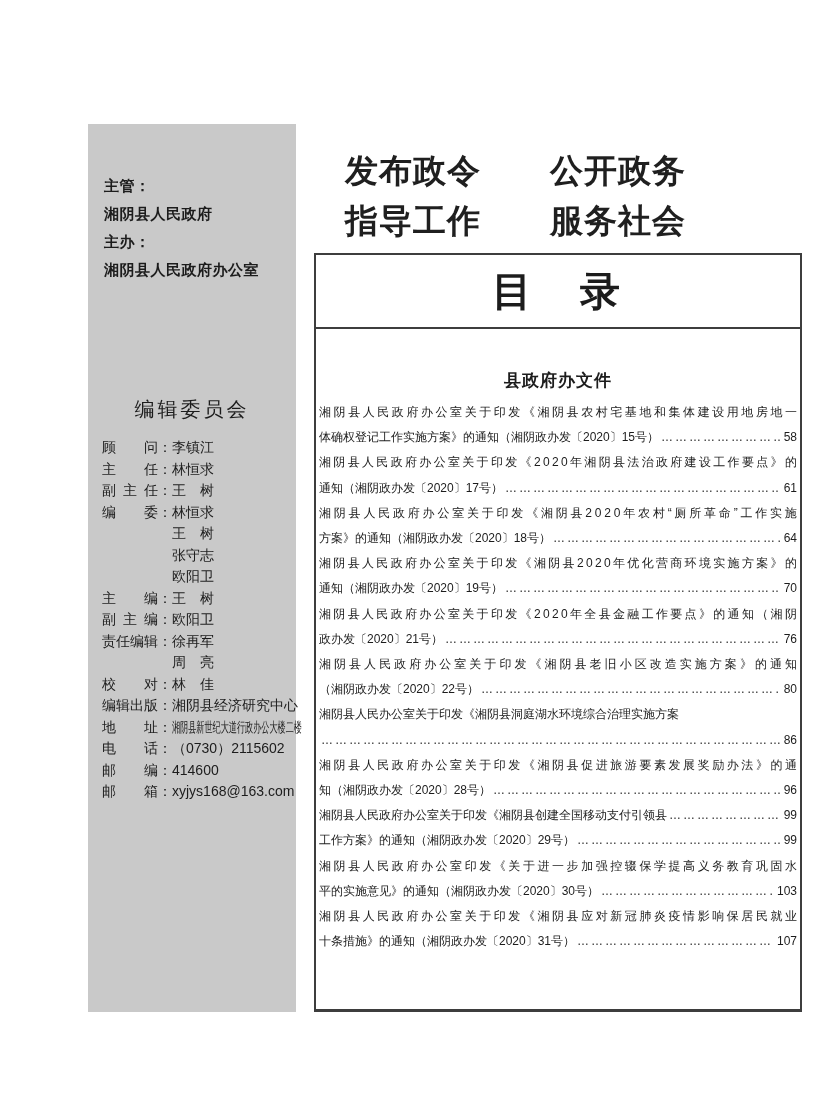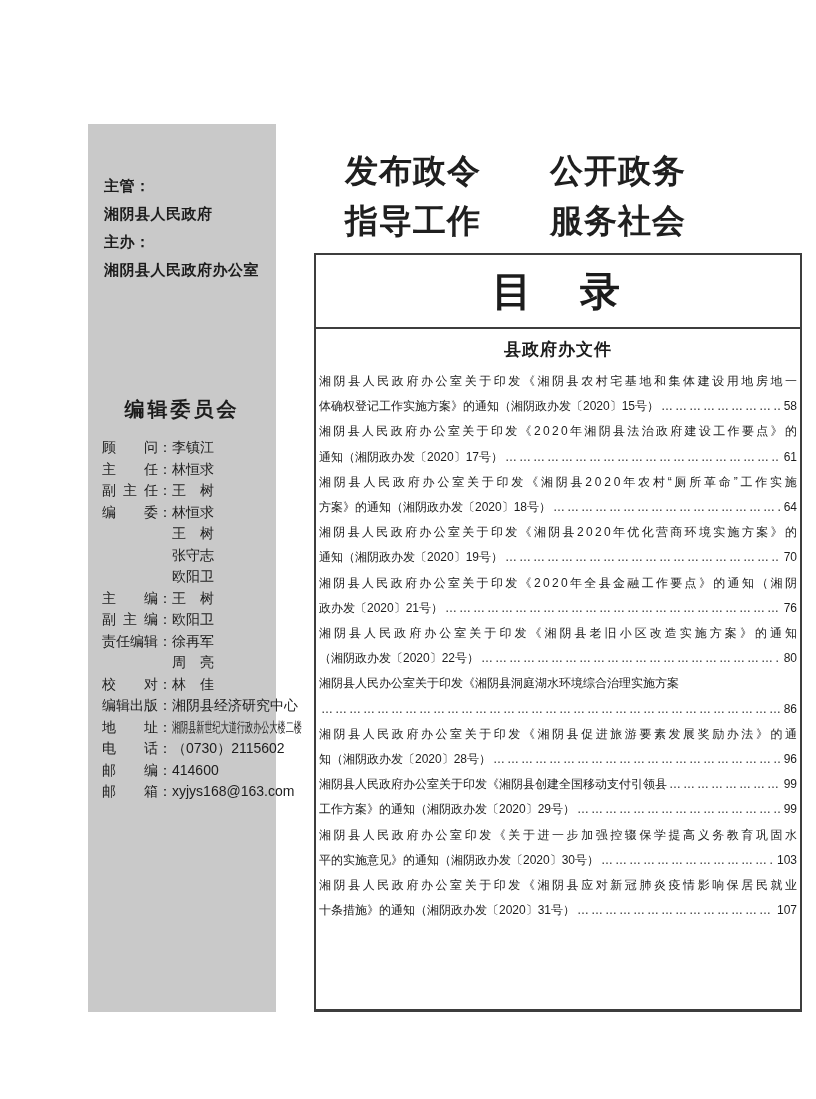--- a/index.html
+++ b/index.html
@@ -3,31 +3,31 @@
 <meta charset="utf-8">
 <style>
   html,body { margin:0; padding:0; background:#ffffff; }
   .page {
     position:relative; width:816px; height:1099px; background:#ffffff;
     font-family:"Liberation Sans", sans-serif; color:#1c1c1c; overflow:hidden;
   }
 
   
   .sidebar {
-    position:absolute; left:88px; top:124px; width:188px; height:888px;
+    position:absolute; left:88px; top:124px; width:208px; height:888px;
     background:#c9c9c9;
   }
   .publisher {
     margin:48px 10px 0 16px;
     font-family:"Liberation Serif", serif; font-weight:bold;
     font-size:15px; line-height:28px; letter-spacing:0.5px;
   }
   .committee-title {
     margin:112px 0 14px 0; text-align:center;
-    font-size:20px; font-weight:bold; letter-spacing:3px;
+    font-size:20px; font-weight:normal; letter-spacing:3px;
   }
   .committee { padding:0 8px 0 14px; }
   .crow { display:flex; align-items:baseline; line-height:21.5px; font-size:14px; }
   .crow .lbl { flex:none; width:56px; display:flex; justify-content:space-between; }
   .crow .colon { flex:none; width:14px; }
   .crow .val { flex:none; white-space:pre; display:inline-block; }
   .crow .val.condensed { transform:scaleX(0.58); transform-origin:left center; white-space:nowrap; }
 
   
   .slogan { position:absolute; left:345px; top:146px; width:341px; }
@@ -44,21 +44,21 @@
     border:2px solid #3d3d3d; border-bottom-width:3px;
   }
   .toc-title-row {
     height:72px; border-bottom:2px solid #3d3d3d;
     display:flex; align-items:center; justify-content:center;
   }
   .toc-title {
     font-family:"Liberation Serif", serif; font-weight:bold;
     font-size:40px; letter-spacing:4px; white-space:pre;
   }
-  .toc-body { padding:6px 3px 0 3px; }
+  .toc-body { padding:6px 3px 0 3px;margin-top:31px; }
   .toc-section {
     text-align:center; font-weight:bold; font-size:17px; line-height:30px;
     margin-bottom:4px; letter-spacing:1px;
   }
   .toc-line {
     font-size:12px; line-height:25.2px; white-space:nowrap;
     display:flex; align-items:baseline;
   }
   .toc-line .txt { flex:none; white-space:pre; }
   .toc-line .dots { flex:1 1 auto; overflow:hidden; margin:0 2px; letter-spacing:2px; }

